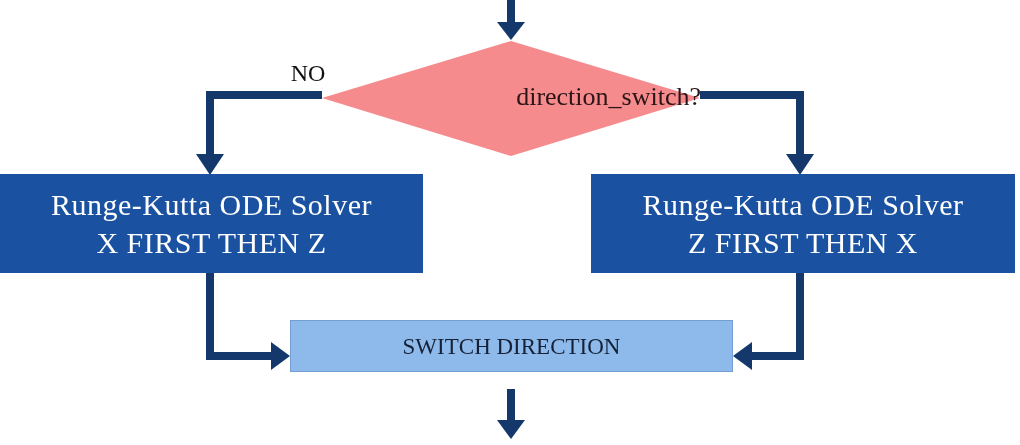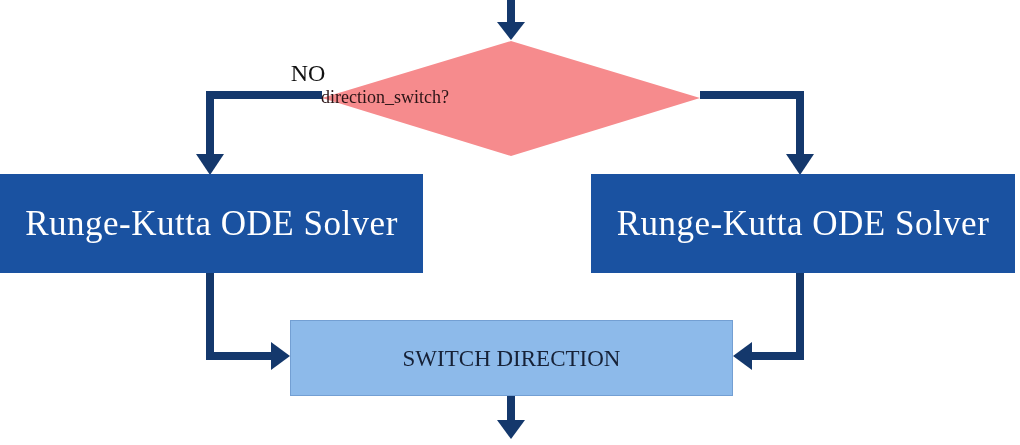--- a/index.html
+++ b/index.html
@@ -39,32 +39,32 @@
     position: absolute;
     top: 174px;
     height: 99px;
     background: var(--process_fill, #1A52A1);
     color: var(--process_text, #ffffff);
     display: flex;
     flex-direction: column;
     align-items: center;
     justify-content: center;
     text-align: center;
-    font-size: 35px;
+    font-size: 30px;
     line-height: 38px;
     letter-spacing: 0.5px;
   }
   .process-box.left  { left: 0;     width: 423px; }
   .process-box.right { left: 591px; width: 424px; }
   .switch-box {
     position: absolute;
     left: 290px;
     top: 320px;
     width: 443px;
-    height: 76px;
+    height: 52px;
     background: var(--switch_fill, #8DBAEA);
     border: 1px solid rgba(70, 110, 170, 0.35);
     box-sizing: border-box;
     color: var(--switch_text, #162137);
     display: flex;
     flex-direction: column;
     align-items: center;
     justify-content: center;
     text-align: center;
     font-size: 23px;
@@ -80,22 +80,22 @@
   }
   .branch-label.no  { left: 263px; }
   .branch-label.yes { left: 651px; }
   .decision-label {
     position: absolute;
     left: 321px;
     top: 83px;
     width: 380px;
     height: 28px;
     line-height: 28px;
-    text-align: left;
-    font-size: 18px;
+    text-align: right;
+    font-size: 26px;
     color: var(--decision_text, #2A1416);
   }
 </style>
 </head>
 <body>
 
 <div class="canvas">
 
   <svg class="flow-svg" viewBox="0 0 1020 445" xmlns="http://www.w3.org/2000/svg">
 
@@ -119,23 +119,25 @@
     <path class="connector" d="M511,389 L511,421"></path>
     <polygon class="arrowhead" points="497,420 525,420 511,439"></polygon>
   </svg>
 
   <div class="branch-label no">NO</div>
 
   <div class="decision-label">direction_switch?</div>
 
   <div class="process-box left">
     <div>Runge-Kutta ODE Solver</div>
+    <div>X FIRST THEN Z</div>
   </div>
 
   <div class="process-box right">
     <div>Runge-Kutta ODE Solver</div>
+    <div>Z FIRST THEN X</div>
   </div>
 
   <div class="switch-box">
     <div>SWITCH DIRECTION</div>
   </div>
 
 </div>
 
 </body></html>

